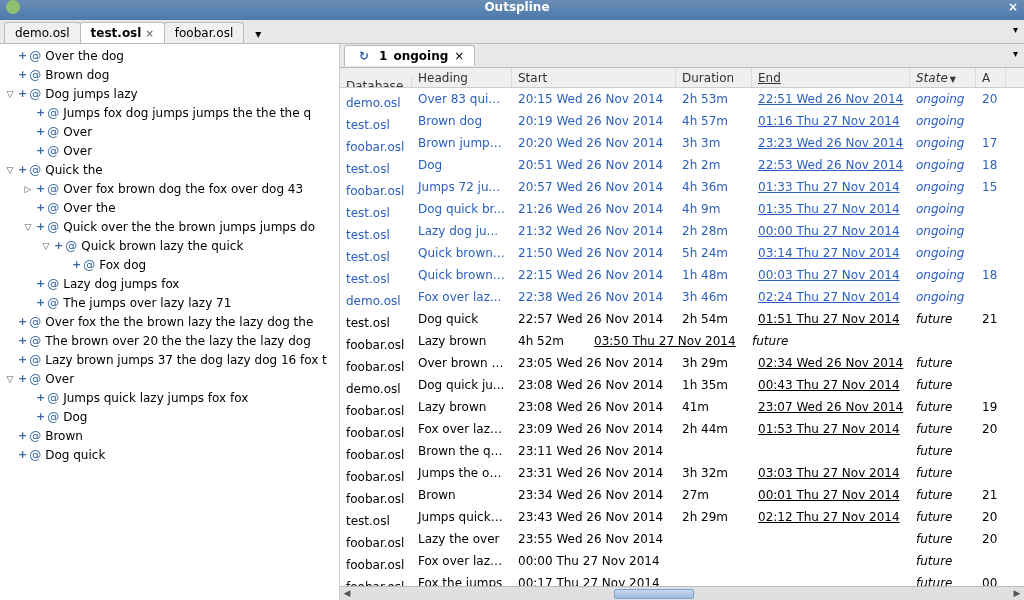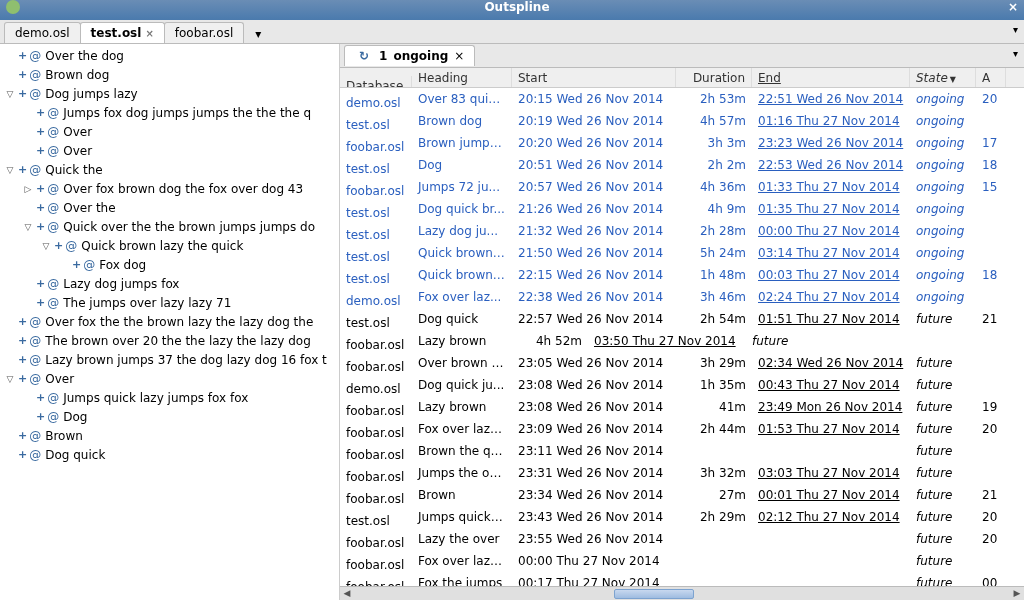--- a/index.html
+++ b/index.html
@@ -33,21 +33,21 @@
 .subtab .refreshicon { color: #3a6aa0; font-weight: bold; margin: 0 4px; }
 .subtab .tab { padding: 3px 10px; border: 1px solid #bbb; background: #fff; display: flex; align-items: center; gap: 6px; border-bottom: none; border-radius: 3px 3px 0 0; }
 .subtab .menudrop { position: absolute; right: 6px; top: 4px; font-size: 10px; }
 
 .tablewrap { flex: 1; overflow: auto; position: relative; }
 .colheaders { display: flex; background: #efefef; border-bottom: 1px solid #ccc; height: 20px; }
 .colheaders .col { padding: 3px 6px; border-right: 1px solid #ddd; color: #333; white-space: nowrap; overflow: hidden; }
 .col-db { width: 72px; margin-top: 8px; }
 .col-heading { width: 100px; }
 .col-start { width: 164px; }
-.col-dur { width: 76px; text-align: right; }
+.col-dur { width: 76px; }
 .col-end { width: 158px; text-decoration: underline; }
 .col-state { width: 66px; font-style: italic; }
 .col-a { width: 30px; }
 .row { display: flex; height: 22px; align-items: center; border-bottom: 0; }
 .row .cell { padding: 3px 6px; white-space: nowrap; overflow: hidden; text-overflow: ellipsis; }
 .row.ongoing .cell { color: #2a5fbf; }
 .row.future .cell { color: #000; }
 
 .hscroll { height: 14px; background: #e0e0e0; border-top: 1px solid #bbb; position: relative; }
 .hscroll .thumb { position: absolute; left: 40%; top: 2px; width: 80px; height: 10px; background: linear-gradient(#c8d8ef,#9fbce0); border: 1px solid #7da3d0; border-radius: 2px; }
@@ -385,21 +385,21 @@
             <div class="cell col-dur">1h 35m</div>
             <div class="cell col-end">00:43 Thu 27 Nov 2014</div>
             <div class="cell col-state">future</div>
             <div class="cell col-a"></div>
           </div>
           <div class="row future">
             <div class="cell col-db">foobar.osl</div>
             <div class="cell col-heading">Lazy brown</div>
             <div class="cell col-start">23:08 Wed 26 Nov 2014</div>
             <div class="cell col-dur">41m</div>
-            <div class="cell col-end">23:49 Mon 26 Nov 2014</div>
+            <div class="cell col-end">23:07 Wed 26 Nov 2014</div>
             <div class="cell col-state">future</div>
             <div class="cell col-a">19</div>
           </div>
           <div class="row future">
             <div class="cell col-db">foobar.osl</div>
             <div class="cell col-heading">Fox over lazy...</div>
             <div class="cell col-start">23:09 Wed 26 Nov 2014</div>
             <div class="cell col-dur">2h 44m</div>
             <div class="cell col-end">01:53 Thu 27 Nov 2014</div>
             <div class="cell col-state">future</div>

